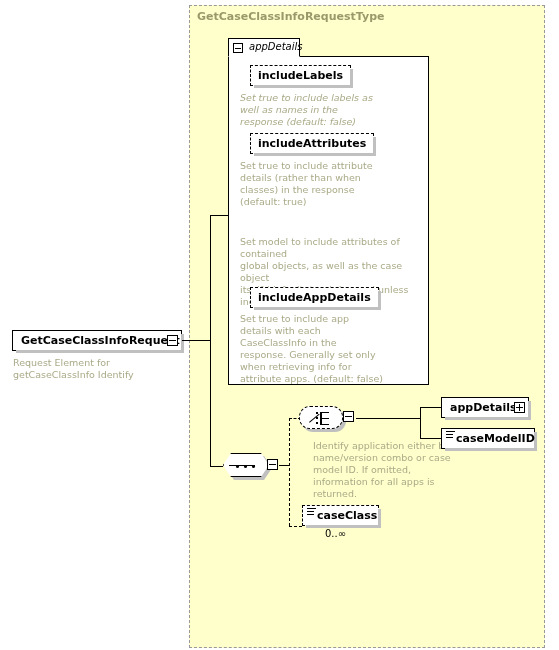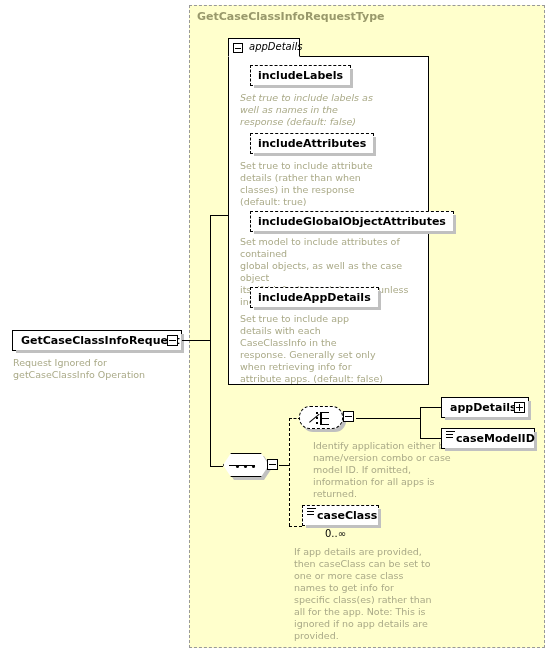--- a/index.html
+++ b/index.html
@@ -190,21 +190,21 @@
 
   <div class="type-panel"></div>
   <div class="type-title">GetCaseClassInfoRequestType</div>
 
   <div class="elem-box shadow" style="left:12px;top:330px;width:170px;">
     <span class="elem-label" style="left:8px;">GetCaseClassInfoRequest</span>
     <span class="tg" style="left:154px;">
       <i class="h"></i>
     </span>
   </div>
-  <div class="desc" style="position:absolute;left:13px;top:357px;width:175px;">Request Ignored for getCaseClassInfo Operation</div>
+  <div class="desc" style="position:absolute;left:13px;top:357px;width:175px;">Request Element for getCaseClassInfo Identify</div>
 
   <div class="ln h" style="left:182px;top:340px;width:28px;"></div>
   <div class="ln v" style="left:210px;top:215px;height:126px;"></div>
   <div class="ln v" style="left:210px;top:340px;height:126px;"></div>
   <div class="ln h" style="left:210px;top:215px;width:18px;"></div>
   <div class="ln h" style="left:210px;top:466px;width:13px;"></div>
 
   <div class="attr-box"></div>
   <div class="attr-tab">
     <span class="minus-sq"></span>
@@ -219,23 +219,20 @@
 response (default: false)</div>
 
   <div class="attr-item" style="left:238px;top:132px;text-decoration:underline;">
     <span class="chip">includeAttributes</span>
   </div>
   <div class="desc" style="position:absolute;left:240px;top:160px;width:175px;">Set true to include attribute
 details (rather than when
 classes) in the response
 (default: true)</div>
 
-  <div class="attr-item" style="left:238px;top:210px;">
-    <span class="chip">includeGlobalObjectAttributes</span>
-  </div>
   <div class="desc" style="position:absolute;left:240px;top:236px;width:186px;">Set model to include attributes of contained
 global objects, as well as the case object
 itself (default: true). Ignored unless
 includeAttributes=true.</div>
 
   <div class="attr-item" style="left:238px;top:286px;">
     <span class="chip">includeAppDetails</span>
   </div>
   <div class="desc" style="position:absolute;left:240px;top:313px;width:175px;">Set true to include app
 details with each
@@ -312,22 +309,14 @@
 
   <div class="elem-box optional shadow" style="left:302px;top:505px;width:77px;">
     <span class="seq-glyph" style="left:4px;">
       <i></i>
         <i></i>
         <i></i>
     </span>
     <span class="elem-label" style="left:14px;text-align:right;">caseClass</span>
   </div>
   <div class="card" style="left:325px;top:528px;">0..∞</div>
-  <div class="desc" style="position:absolute;left:294px;top:546px;width:180px;">If app details are provided,
-then caseClass can be set to
-one or more case class
-names to get info for
-specific class(es) rather than
-all for the app. Note: This is
-ignored if no app details are
-provided.</div>
 
 </div>
 
 </body></html>

